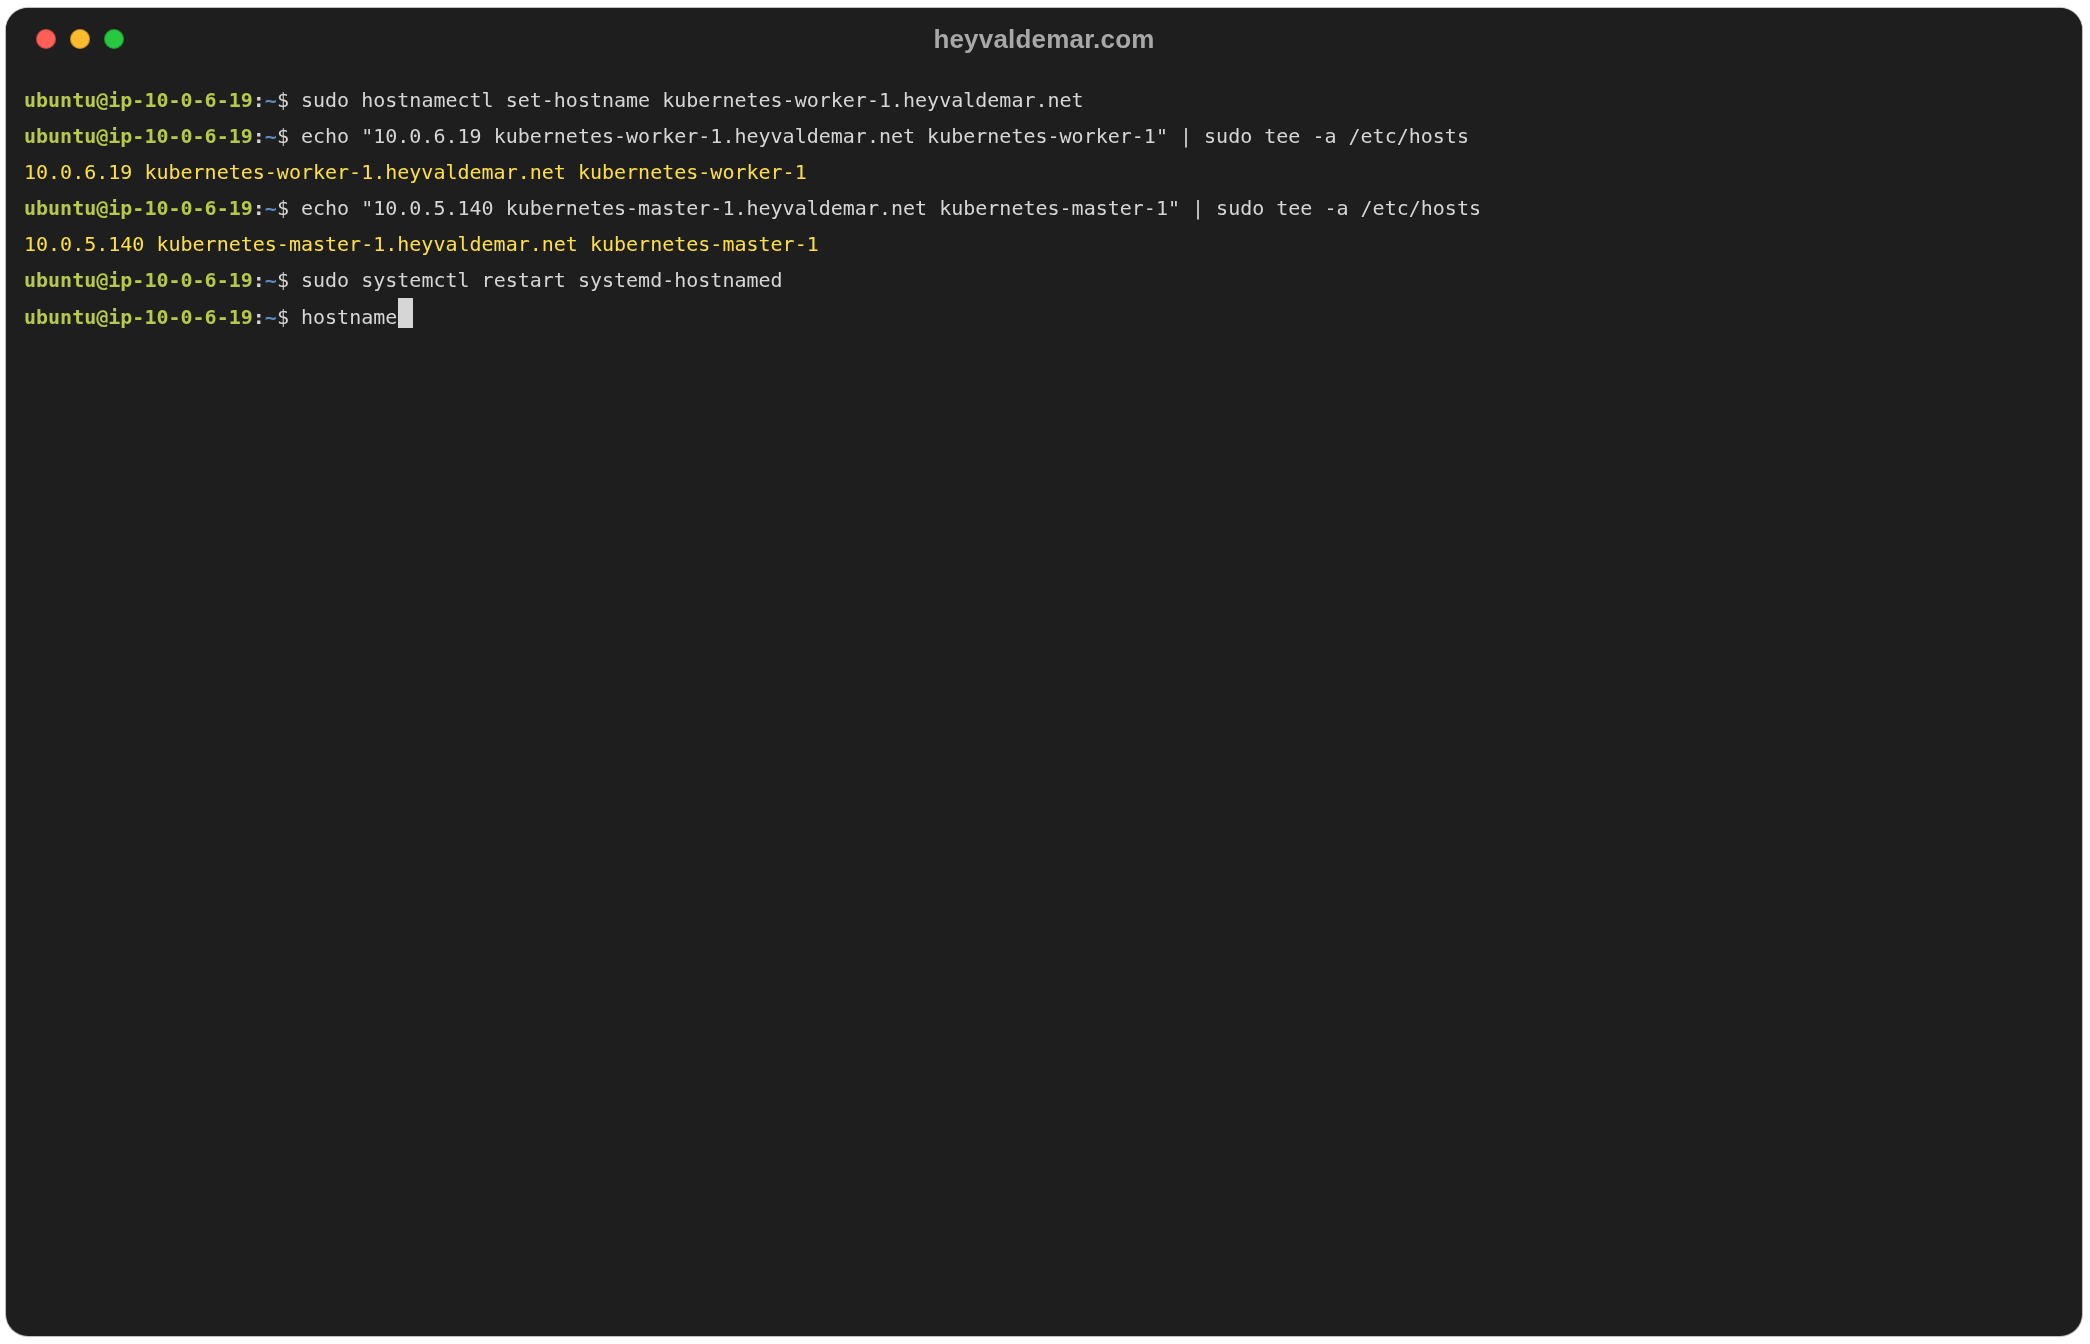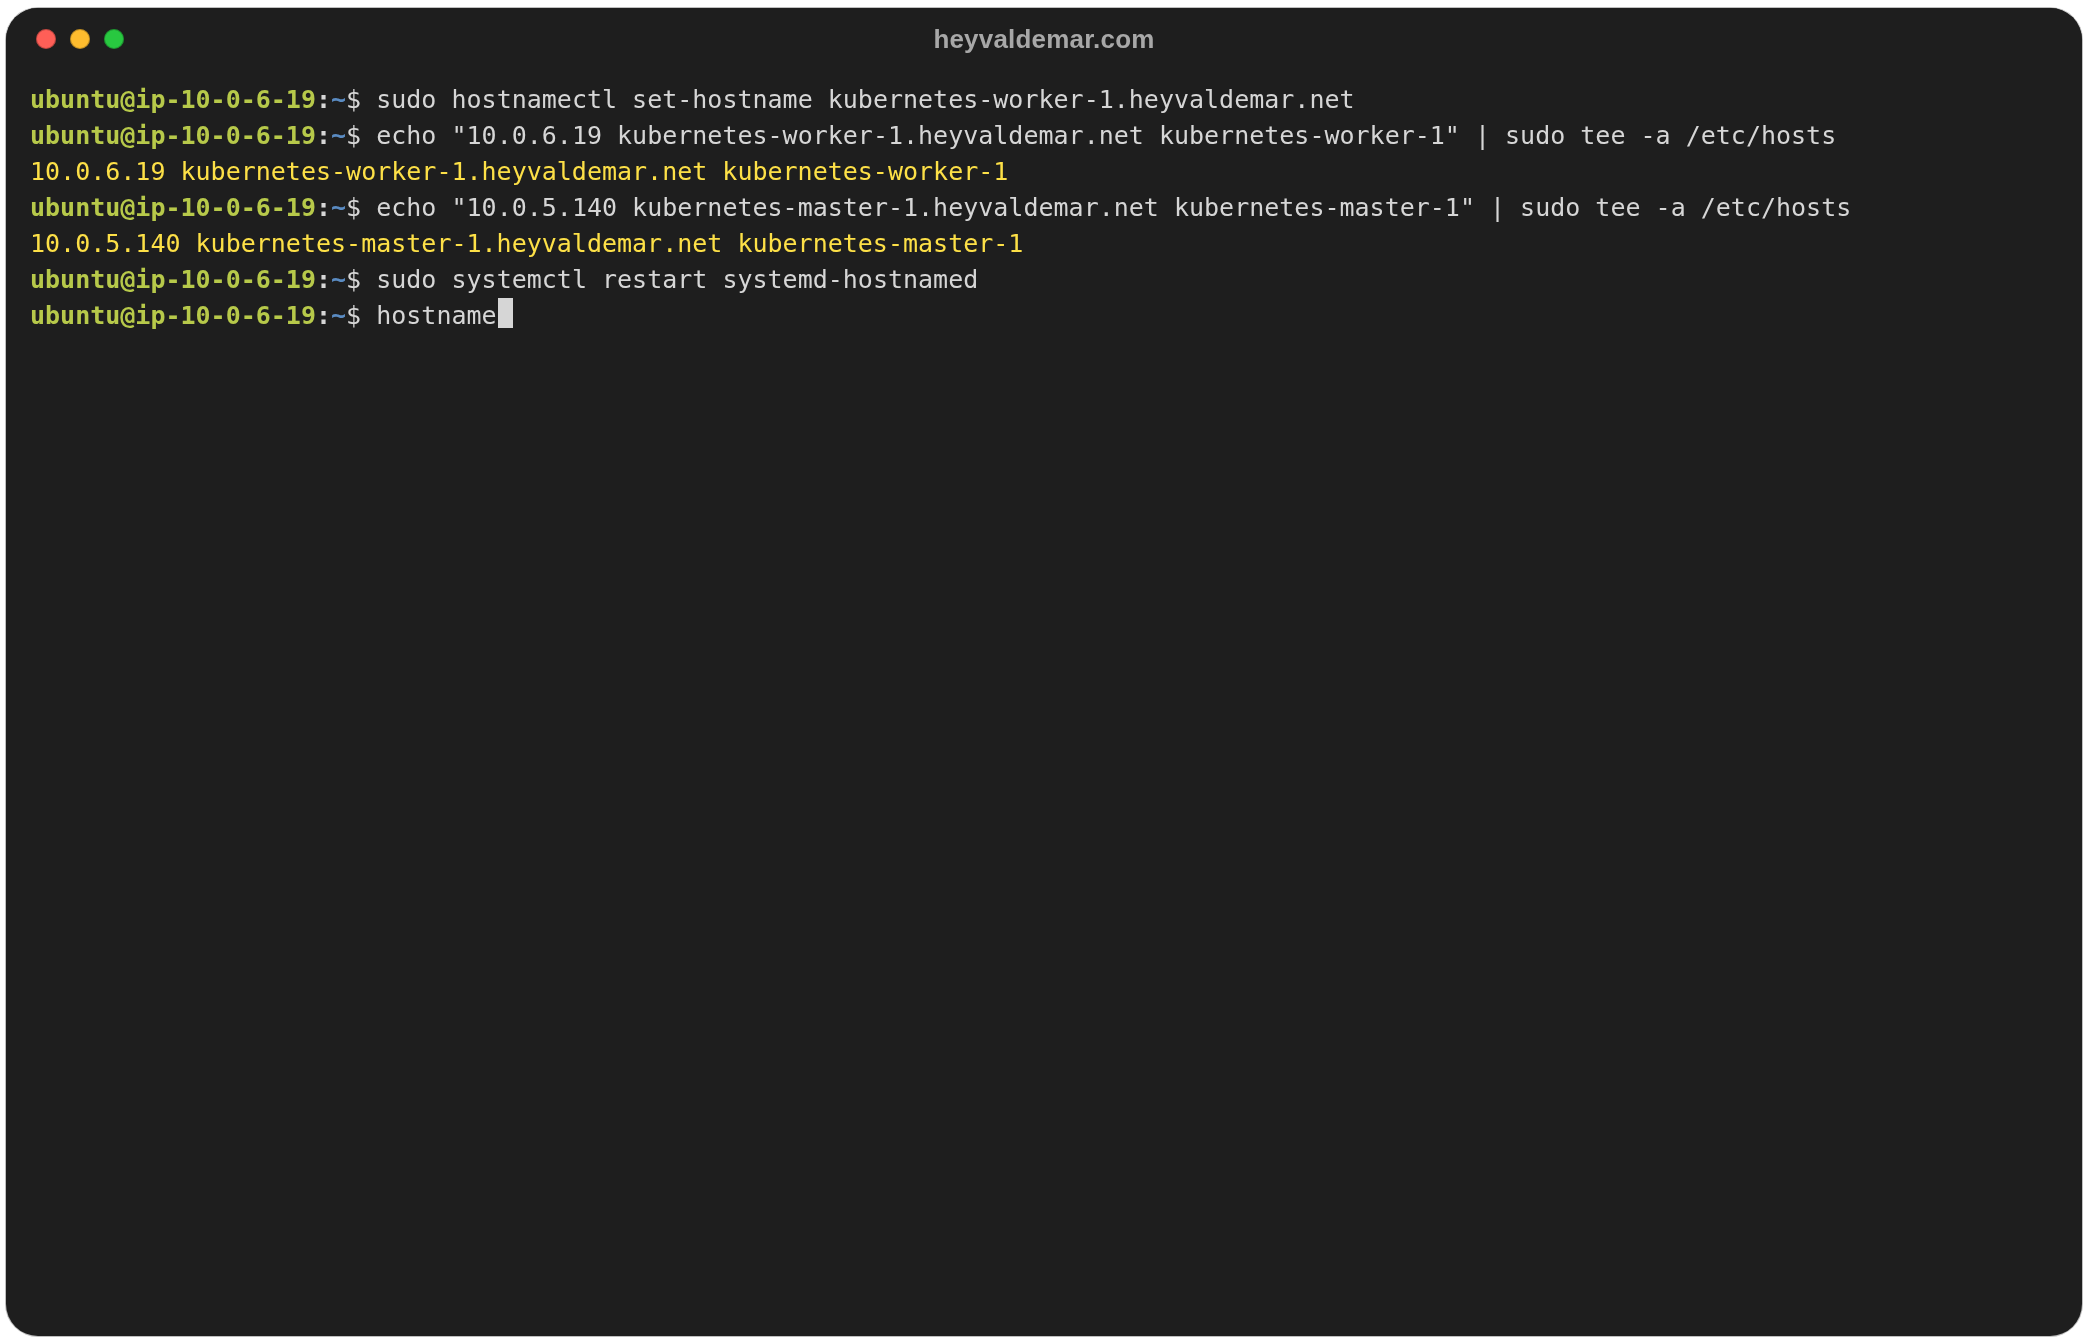--- a/index.html
+++ b/index.html
@@ -9,21 +9,21 @@
     width: 2090px;
     height: 1344px;
     overflow: hidden;
   }
   .window {
     position: relative;
     margin: 8px 6px;
     width: 2076px;
     height: 1328px;
     background: #1e1e1e;
-    border-radius: 32px;
+    border-radius: 22px;
     box-shadow: 0 0 0 1px rgba(0,0,0,0.25);
     overflow: hidden;
     font-family: "Menlo", "Consolas", "DejaVu Sans Mono", "Liberation Mono", monospace;
   }
   .titlebar {
     position: relative;
     height: 62px;
     display: flex;
     align-items: center;
     background: #1e1e1e;
@@ -48,23 +48,23 @@
     left: 0; right: 0;
     text-align: center;
     color: #a8a8a8;
     font-size: 26px;
     font-weight: 600;
     letter-spacing: 0.2px;
     pointer-events: none;
     font-family: -apple-system, "Helvetica Neue", Arial, sans-serif;
   }
   .terminal-body {
-    padding: 12px 10px 10px 24px;
+    padding: 12px 10px 10px 18px;
     color: #d6d6d6;
-    font-size: 25px;
+    font-size: 20px;
     line-height: 36px;
     white-space: pre-wrap;
     word-break: break-all;
     letter-spacing: 0;
   }
   .line { display: block; }
   .prompt-user { color: #b7c94a; font-weight: bold; }
   .prompt-sep  { color: #d6d6d6; font-weight: bold; }
   .prompt-path { color: #5a8bc2; font-weight: bold; }
   .prompt-dollar { color: #d6d6d6; }

